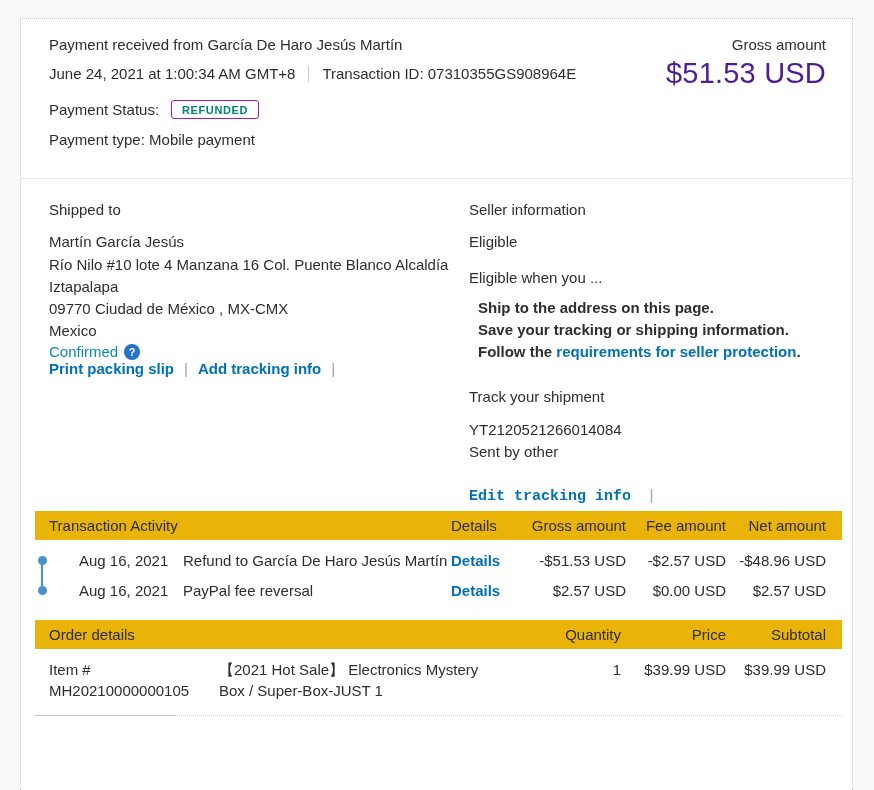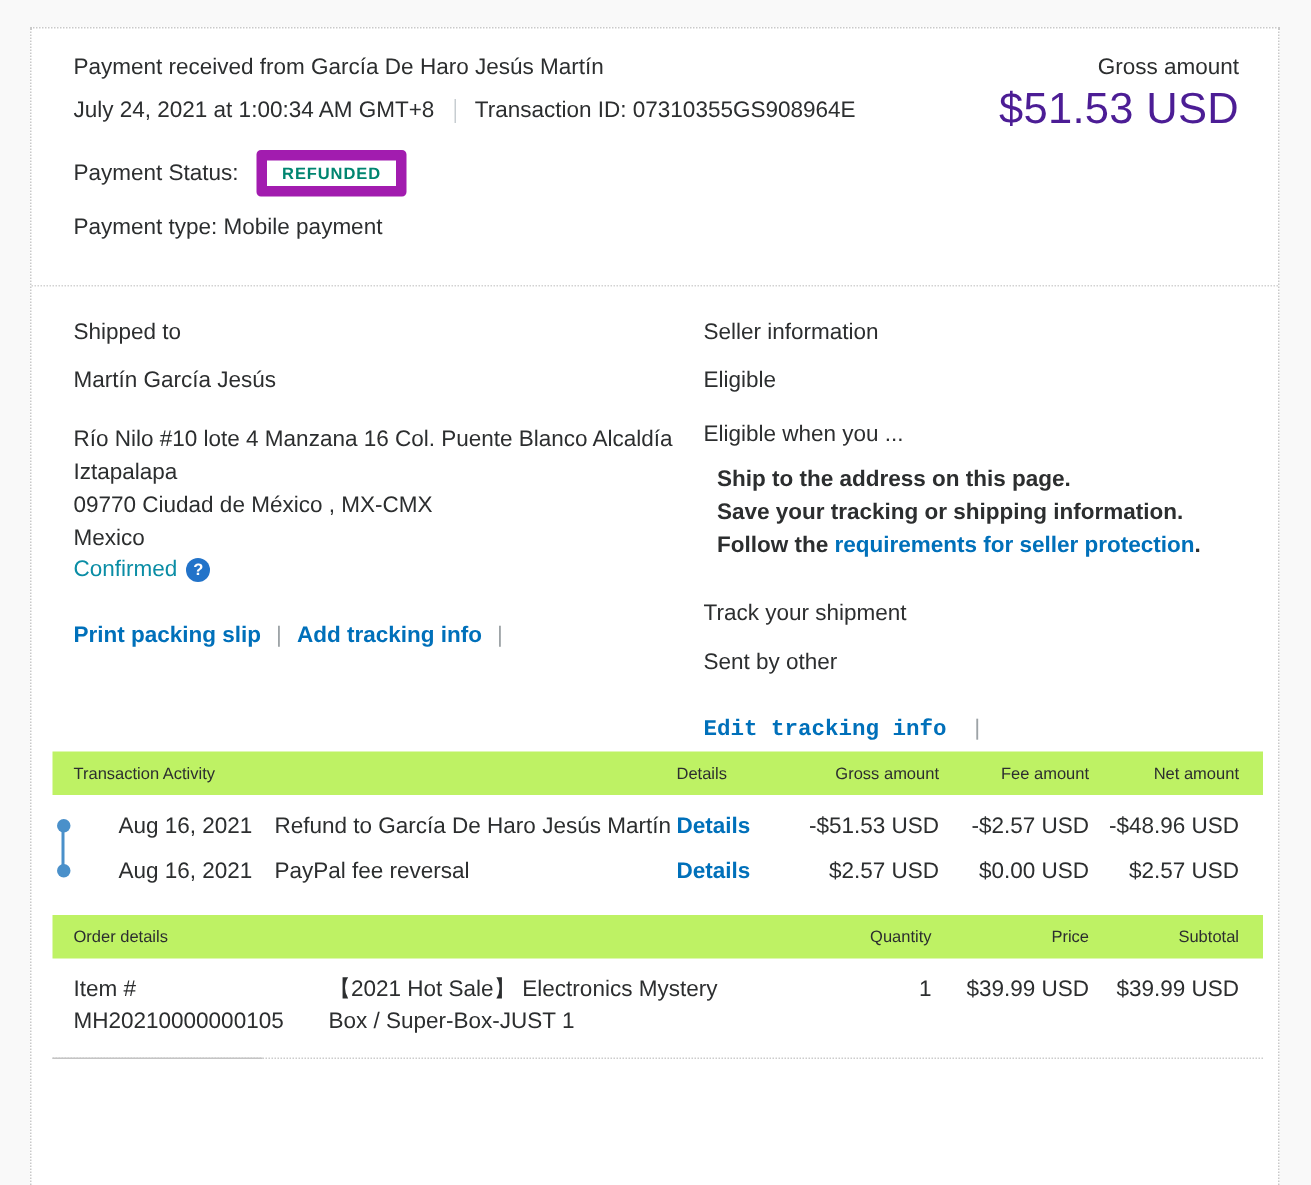--- a/index.html
+++ b/index.html
@@ -28,55 +28,55 @@
   .summary {
     display:flex; justify-content:space-between;
     padding:17px 26px 18px 28px; border-bottom:1px dotted #d2d2d2;
   }
   .summary-left > div { margin-bottom:12px; }
   .summary-line2 { display:flex; align-items:center; }
   .vsep { display:inline-block; width:1px; height:16px; background:#c7cdd1; margin:0 13px; }
   .status-row { display:flex; align-items:center; margin-top:18px; }
   .status-badge {
     display:inline-block; margin-left:12px;
-    border:7px solid #a21caf; color:#008570; border-radius:3px;
+    border:1px solid #a21caf; color:#008570; border-radius:3px;
     font-size:11px; font-weight:bold; letter-spacing:.6px;
     padding:3px 10px 2px;
   }
   .summary-right { text-align:right; }
   .gross-label { margin-bottom:4px; }
   .gross-amount { font-size:29px; font-weight:400; color:#4c1d95; letter-spacing:.2px; }
   
   .columns { display:flex; padding:22px 26px 6px 28px; }
   .col-left { width:420px; flex:none; }
   .col-right { flex:1; }
   .sec-title { margin-bottom:15px; }
-  .ship-name { margin-bottom:20px; }
+  .ship-name { margin-bottom:4px; }
   .addr { line-height:22px; }
   .confirmed-row { display:flex; align-items:center; gap:6px; margin-top:1px; }
   .confirmed { color:#0a8da5; }
   .q-icon {
     width:16px; height:16px; border-radius:50%; background:#2273c9; color:#fff;
     font-size:11px; font-weight:bold; display:inline-flex;
     align-items:center; justify-content:center; cursor:pointer;
   }
-  .link-row { margin-top:27px; display:flex; align-items:center; gap:10px; }
+  .link-row { display:flex; align-items:center; gap:10px; }
   .blue-link { color:#0070ba; font-weight:bold; cursor:pointer; }
   .pipe { color:#9da3a6; }
   .sp-status { margin:0 0 19px; }
   .sp-cond-title { margin-bottom:11px; }
   .sp-conditions { padding-left:9px; line-height:22px; font-weight:bold; }
   .sp-conditions .blue-link { font-weight:bold; }
   .track-title { margin-top:25px; margin-bottom:14px; }
   .track-lines { line-height:22px; }
   .edit-row { margin-top:25px; display:flex; align-items:center; gap:16px;font-family:Liberation Mono, monospace; }
   
   .bar {
-    margin:0 10px 0 14px; background:#bef264; height:29px;
-    display:grid; align-items:center; padding-right:16px; font-size:11px;
+    margin:0 10px 0 14px; background:#eab308; height:29px;
+    display:grid; align-items:center; padding-right:16px; font-size:15px;
   }
   .grid-activity { grid-template-columns:44px 104px 1fr 70px 105px 100px 100px; }
   .grid-order { grid-template-columns:14px 170px 1fr 120px 105px 100px; }
   .bar .bar-title { grid-column:1 / 4; padding-left:14px; }
   .grid-order .bar-title { grid-column:1 / 4; }
   .num { text-align:right; }
   .rows-activity { position:relative; margin:0 10px 0 14px; padding:5px 0 6px; }
   .a-row {
     display:grid; grid-template-columns:44px 104px 1fr 70px 105px 100px 100px;
     align-items:center; height:30px; padding-right:16px;
@@ -105,21 +105,21 @@
 </head>
 <body>
 
 <div class="card">
 
 
   <div class="summary">
     <div class="summary-left">
       <div>Payment received from García De Haro Jesús Martín</div>
       <div class="summary-line2">
-        <span>July 24, 2021 at 1:00:34 AM GMT+8</span>
+        <span>June 24, 2021 at 1:00:34 AM GMT+8</span>
         <span class="vsep"></span>
         <span>Transaction ID: 07310355GS908964E</span>
       </div>
       <div class="status-row">
         <span>Payment Status:</span>
         <span class="status-badge">REFUNDED</span>
       </div>
       <div>Payment type: Mobile payment</div>
     </div>
     <div class="summary-right">
@@ -152,20 +152,21 @@
       <div class="sp-cond-title">Eligible when you ...</div>
       <div class="sp-conditions">
         <div>Ship to the address on this page.</div>
         <div>Save your tracking or shipping information.</div>
         <div>
           <span>Follow the </span><span class="blue-link">requirements for seller protection</span><span>.</span>
         </div>
       </div>
       <div class="track-title">Track your shipment</div>
       <div class="track-lines">
+        <div>YT2120521266014084</div>
         <div>Sent by other</div>
       </div>
       <div class="edit-row">
         <span class="blue-link">Edit tracking info</span>
         <span class="pipe">|</span>
       </div>
     </div>
   </div>
 
   <div class="bar grid-activity">

